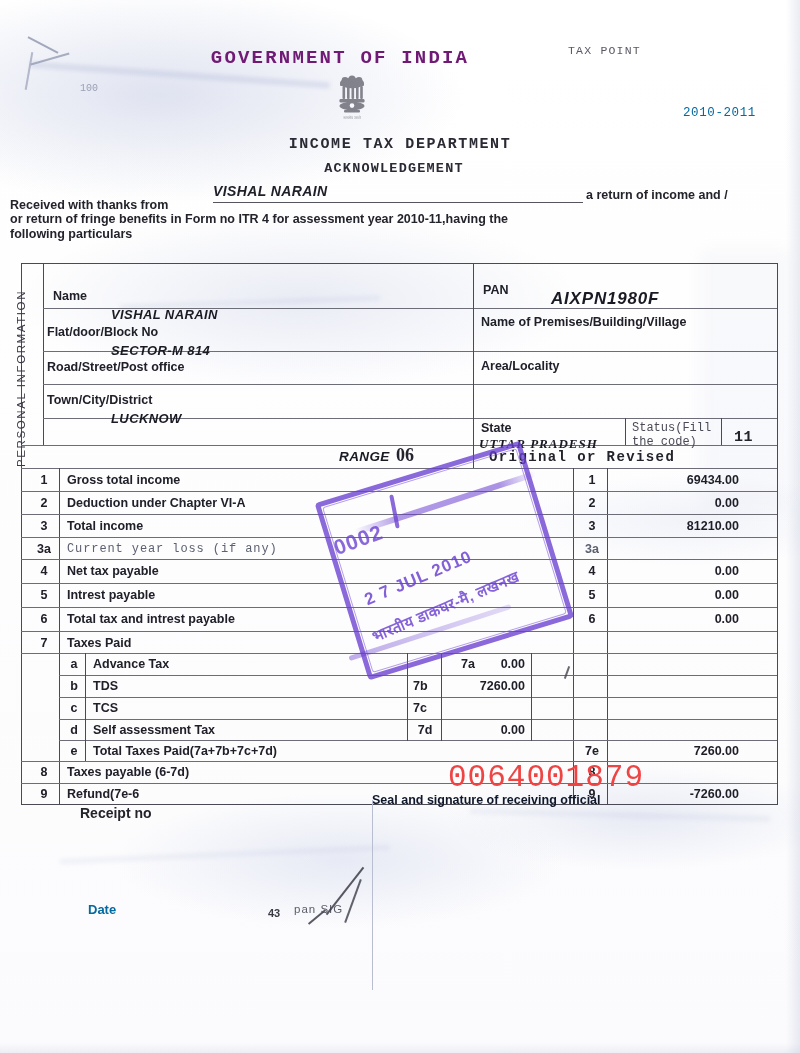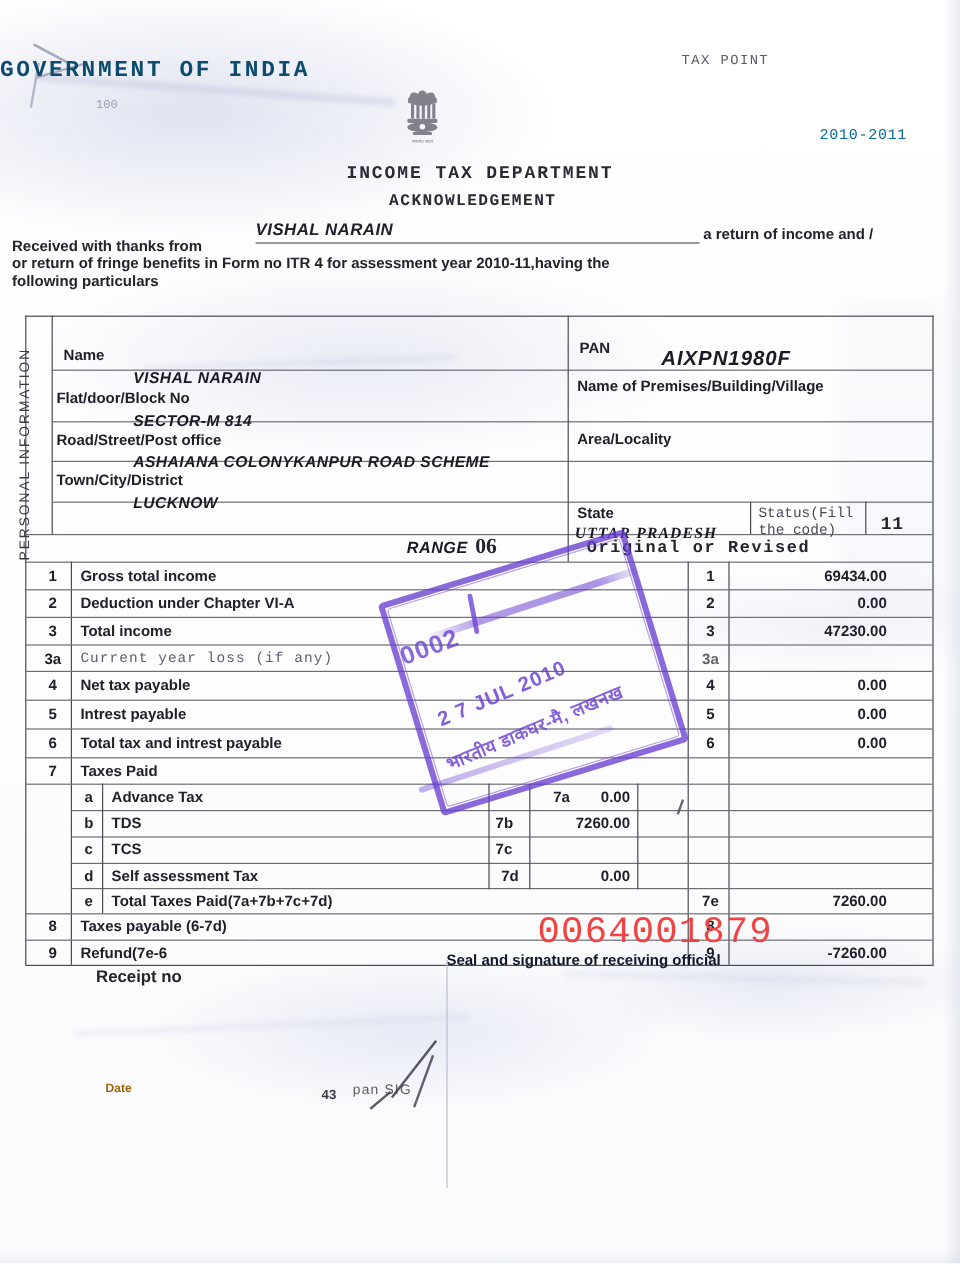--- a/index.html
+++ b/index.html
@@ -25,23 +25,23 @@
   .edge-shadow{position:absolute;top:0;right:0;width:14px;height:1053px;
      background:linear-gradient(90deg,rgba(255,255,255,0) 0%, rgba(186,192,214,.30) 100%);}
   .edge-shadow-b{position:absolute;left:0;bottom:0;height:10px;width:800px;
      background:linear-gradient(0deg,rgba(186,192,214,.22) 0%, rgba(255,255,255,0) 100%);}
 
   .scan-streak{position:absolute;background:rgba(176,184,214,.35);filter:blur(2px);}
 
   
   .abs{position:absolute;}
 
-  #gov-title{left:0;top:47px;width:680px;text-align:left;
+  #gov-title{left:0;top:47px;width:680px;text-align:center;
     font-family:"Liberation Mono", monospace;font-weight:bold;font-size:19px;
-    letter-spacing:2.2px;color:#0c4a6e;}
+    letter-spacing:2.2px;color:#701a75;}
   #tax-point{left:568px;top:44px;font-family:"Liberation Mono", monospace;
     font-size:11.5px;letter-spacing:1.2px;color:#5a5a66;}
   #fy{left:683px;top:106px;font-family:"Liberation Mono", monospace;
     font-size:12.5px;letter-spacing:.6px;color:#0369a1;}
   #stub-100{left:80px;top:83px;font-family:"Liberation Mono", monospace;
     font-size:10px;color:#9aa0b6;}
 
   #emblem{left:332px;top:72px;width:40px;height:50px;opacity:.62;}
 
   #dept{left:0;top:136px;width:800px;text-align:center;
@@ -80,21 +80,21 @@
     font-size:13px;font-weight:bold;color:#23232c;letter-spacing:.6px;}
   .rownum{position:absolute;font-size:12.5px;font-weight:bold;color:#20202a;text-align:center;}
   .rowtxt{position:absolute;font-size:12.5px;font-weight:bold;color:#20202a;}
   .amt{position:absolute;font-size:12.5px;font-weight:bold;color:#1e1e28;text-align:right;}
   .faded{color:#5c6070;font-family:"Liberation Mono", monospace;font-weight:normal;
     letter-spacing:.9px;font-size:12px;}
 
   
   #receipt-lab{position:absolute;left:80px;top:805px;font-size:14px;font-weight:bold;color:#23232c;}
   #seal-lab{position:absolute;left:372px;top:793px;font-size:12.5px;font-weight:bold;color:#0f172a;}
-  #date-lab{position:absolute;left:88px;top:902px;font-size:10px;font-weight:bold;color:#a16207;}
+  #date-lab{position:absolute;left:88px;top:902px;font-size:13px;font-weight:bold;color:#0369a1;}
   #pan-sig{position:absolute;left:268px;top:903px;font-size:11.5px;color:#5c5c6a;letter-spacing:1px;}
   #pg43{position:absolute;left:268px;top:907px;font-size:11px;font-weight:bold;color:#3a3a46;}
   #foot-vline{position:absolute;left:372px;top:800px;width:1px;height:190px;background:#b9bdd0;}
 
   
   .hand{position:absolute;color:#24242e;font-family:"Liberation Serif", serif;}
 
   
   #rcpt-no{position:absolute;left:448px;top:760px;
     font-family:"Liberation Mono", monospace;font-size:31px;
@@ -231,21 +231,20 @@
 
   <div class="vline" style="left:452px;top:182px;height:23px;"></div>
 
   <div class="cell-lab" style="left:32px;top:26px;">Name</div>
   <div class="cell-val" style="left:90px;top:44px;">VISHAL NARAIN</div>
 
   <div class="cell-lab" style="left:26px;top:62px;">Flat/door/Block No</div>
   <div class="cell-val" style="left:90px;top:80px;">SECTOR-M 814</div>
 
   <div class="cell-lab" style="left:26px;top:97px;">Road/Street/Post office</div>
-  <div class="cell-val" style="left:90px;top:114px;">ASHAIANA COLONYKANPUR ROAD SCHEME</div>
 
   <div class="cell-lab" style="left:26px;top:130px;">Town/City/District</div>
   <div class="cell-val" style="left:90px;top:148px;">LUCKNOW</div>
 
   <div class="cell-lab" style="left:462px;top:20px;">PAN</div>
   <div class="cell-val" style="left:530px;top:26px;font-size:17px;letter-spacing:.8px;">AIXPN1980F</div>
 
   <div class="cell-lab" style="left:460px;top:52px;">Name of Premises/Building/Village</div>
   <div class="cell-val" style="left:480px;top:70px;"></div>
 
@@ -291,21 +290,21 @@
       <div class="rowtxt" style="left:46px;top:210px;">Gross total income</div>
       <div class="rownum" style="left:558px;top:210px;width:26px;">1</div>
       <div class="amt" style="left:596px;top:210px;width:122px;">69434.00</div>
       <div class="rownum" style="left:10px;top:233px;width:26px;">2</div>
       <div class="rowtxt" style="left:46px;top:233px;">Deduction under Chapter VI-A</div>
       <div class="rownum" style="left:558px;top:233px;width:26px;">2</div>
       <div class="amt" style="left:596px;top:233px;width:122px;">0.00</div>
       <div class="rownum" style="left:10px;top:256px;width:26px;">3</div>
       <div class="rowtxt" style="left:46px;top:256px;">Total income</div>
       <div class="rownum" style="left:558px;top:256px;width:26px;">3</div>
-      <div class="amt" style="left:596px;top:256px;width:122px;">47230.00</div>
+      <div class="amt" style="left:596px;top:256px;width:122px;">81210.00</div>
       <div class="rownum" style="left:10px;top:279px;width:26px;">3a</div>
       <div class="rowtxt faded" style="left:46px;top:279px;">Current year loss (if any)</div>
       <div class="rownum" style="left:558px;top:279px;width:26px;color:#5c6070;">3a</div>
       <div class="rownum" style="left:10px;top:301px;width:26px;">4</div>
       <div class="rowtxt" style="left:46px;top:301px;">Net tax payable</div>
       <div class="rownum" style="left:558px;top:301px;width:26px;">4</div>
       <div class="amt" style="left:596px;top:301px;width:122px;">0.00</div>
       <div class="rownum" style="left:10px;top:325px;width:26px;">5</div>
       <div class="rowtxt" style="left:46px;top:325px;">Intrest payable</div>
       <div class="rownum" style="left:558px;top:325px;width:26px;">5</div>

